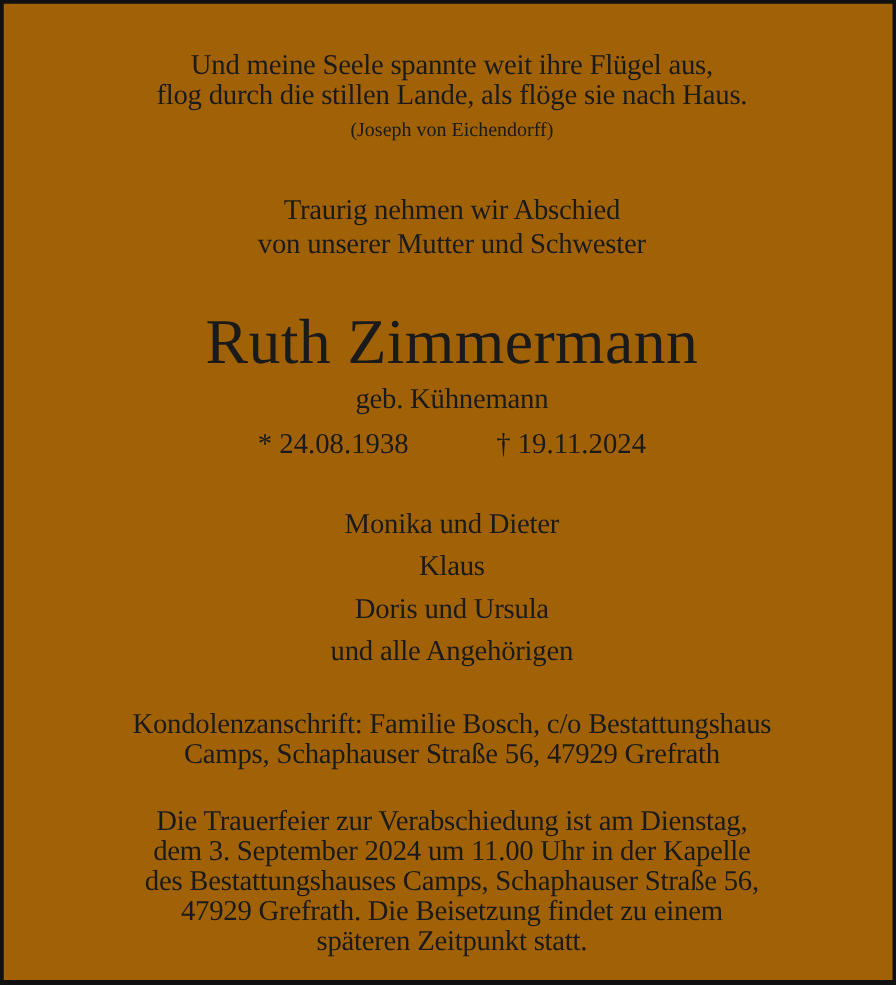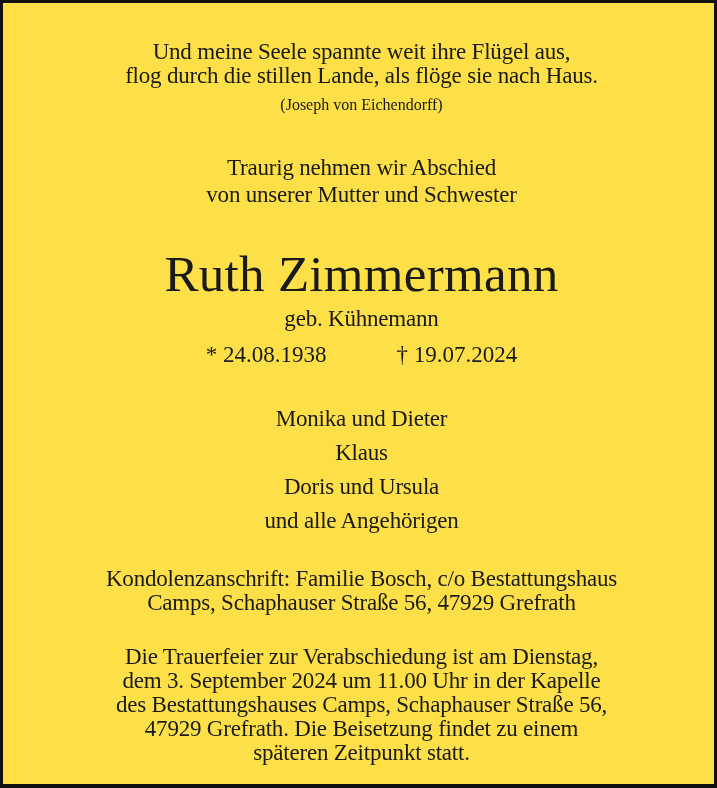--- a/index.html
+++ b/index.html
@@ -3,21 +3,21 @@
 <meta charset="utf-8">
 <style>
   html, body { margin: 0; padding: 0; background: #ffffff; }
   body { width: 717px; height: 788px; position: relative; overflow: hidden; }
   .frame {
     position: absolute; left: 0; top: 0;
     width: 717px; height: 788px;
     box-sizing: border-box;
     border: 3px solid #111111;
     border-bottom-width: 4px;
-    background: #fde047;
+    background: #a16207;
   }
   .line {
     position: absolute; left: 0; width: 717px;
     text-align: center;
     font-family: "Liberation Serif", "DejaVu Serif", serif;
     color: #1a1a1a;
     white-space: nowrap;
     line-height: 1;
   }
   .f23 { font-size: 23px; letter-spacing: -0.2px; }
@@ -35,21 +35,21 @@
   <div class="line f23" style="top:37px;">Und meine Seele spannte weit ihre Flügel aus,</div>
   <div class="line f23" style="top:61px;">flog durch die stillen Lande, als flöge sie nach Haus.</div>
   <div class="line f17" style="top:94px;">(Joseph von Eichendorff)</div>
 
   <div class="line f23" style="top:153px;">Traurig nehmen wir Abschied</div>
   <div class="line f23" style="top:180px;">von unserer Mutter und Schwester</div>
 
   <div class="line name" style="top:246px;">Ruth Zimmermann</div>
   <div class="line f23" style="top:304px;">geb. Kühnemann</div>
   <div class="line dates" style="top:340px;">
-    <span>* 24.08.1938</span><span class="gap"></span><span>† 19.07.2024</span>
+    <span>* 24.08.1938</span><span class="gap"></span><span>† 19.11.2024</span>
   </div>
 
   <div class="line f23" style="top:404px;">Monika und Dieter</div>
   <div class="line f23" style="top:438px;">Klaus</div>
   <div class="line f23" style="top:472px;">Doris und Ursula</div>
   <div class="line f23" style="top:506px;">und alle Angehörigen</div>
 
   <div class="line f23" style="top:564px;">Kondolenzanschrift: Familie Bosch, c/o Bestattungshaus</div>
   <div class="line f23" style="top:588px;">Camps, Schaphauser Straße 56, 47929 Grefrath</div>
 

